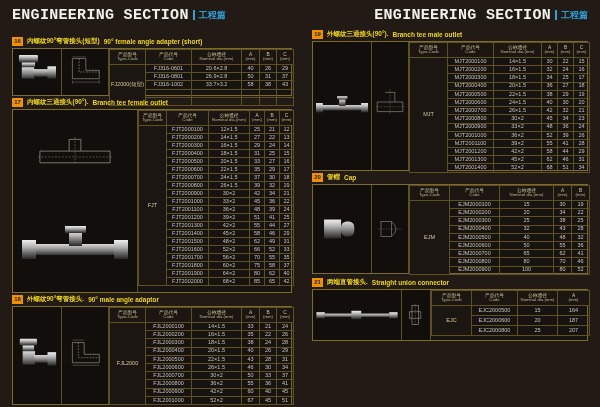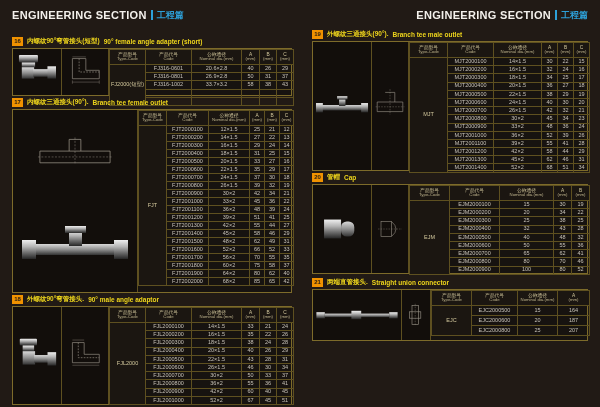--- a/index.html
+++ b/index.html
@@ -2,21 +2,21 @@
 <html><head>
 <meta charset="utf-8">
 <style>
   html,body{margin:0;padding:0;background:#141009;}
   .canvas{position:relative;width:600px;height:407px;background:#211a15;overflow:hidden;
           font-family:"Liberation Sans",sans-serif;color:#c9c3b8;}
   
   .pagehead{position:absolute;top:8px;height:14px;display:flex;align-items:center;gap:4px;}
   .pagehead.left{left:12px;}
   .pagehead.right{right:12px;}
-  .ph-en{color:#f4f1ec;font-weight:bold;font-size:11px;letter-spacing:.3px;}
+  .ph-en{color:#f4f1ec;font-weight:bold;font-size:15px;letter-spacing:.3px;font-family:Liberation Mono, monospace;}
   .ph-bar{display:inline-block;width:2px;height:10px;background:#2da0d8;}
   .ph-cn{color:#2da0d8;font-weight:bold;font-size:9px;}
   
   .sec{position:absolute;}
   .sec-title{display:flex;align-items:center;gap:4px;height:10px;margin-bottom:2px;}
   .badge{display:inline-block;min-width:9px;height:9px;line-height:9px;background:#f09200;
          color:#241c12;font-size:6px;font-weight:bold;text-align:center;padding:0 1px;}
   .t-cn{color:#eed51c;font-size:6.5px;font-weight:bold;}
   .t-en{color:#eed51c;font-size:6.5px;font-weight:bold;}
   .sec-body{display:flex;align-items:stretch;border:1px solid #7d6b2a;background:#171310;}

